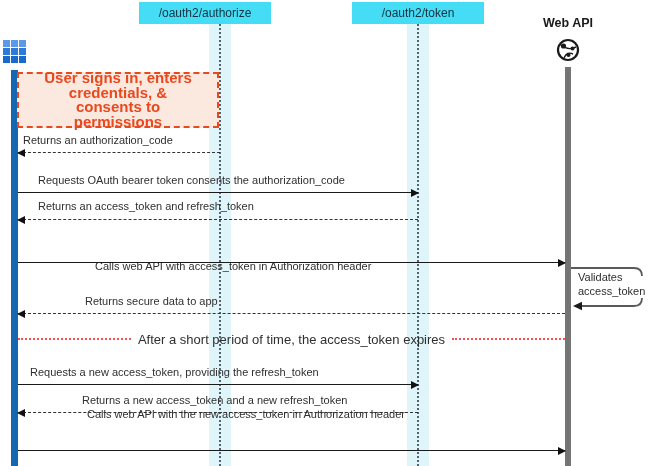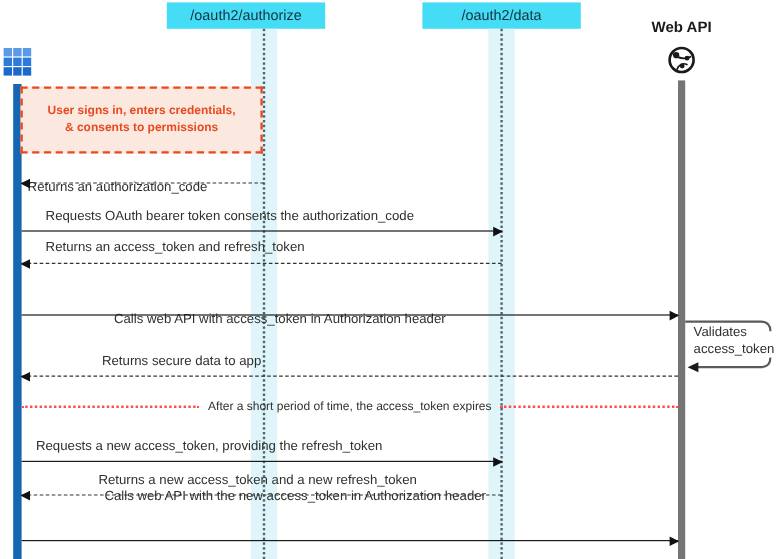--- a/index.html
+++ b/index.html
@@ -25,34 +25,34 @@
   .grid-icon span{display:block;}
   .grid-icon span:nth-child(-n+3){background:#5b9ae6;}
   .grid-icon span:nth-child(n+4):nth-child(-n+6){background:#2e7ad8;}
   .grid-icon span:nth-child(n+7){background:#1a6ace;}
   
   .note{
     width:202px;height:56px;box-sizing:border-box;
     background:#fbe9e0;border:2px dashed #e8491f;
     display:flex;align-items:center;justify-content:center;
   }
-  .note-text{width:160px;text-align:center;font-size:10px;font-weight:600;
+  .note-text{width:160px;text-align:center;font-size:15px;font-weight:600;
     line-height:14.5px;color:#e8491f;}
   
   .msg-label{font-size:11px;white-space:nowrap;color:#2f2f2f;}
   .line{height:0;}
   .line.solid{border-top:1px solid #1a1a1a;}
   .line.dashed{border-top:1px dashed #333;}
   .ah{position:absolute;width:0;height:0;top:-4px;}
   .ah.right{right:-1px;border-top:4px solid transparent;border-bottom:4px solid transparent;border-left:8px solid #111;}
   .ah.left{left:-1px;border-top:4px solid transparent;border-bottom:4px solid transparent;border-right:8px solid #111;}
   
   .separator{display:flex;align-items:center;width:547px;height:14px;gap:7px;}
   .sep-line{flex:1;border-top:2px dotted #ff4d4d;height:0;}
-  .sep-text{font-size:10px;color:#2f2f2f;white-space:nowrap;}
+  .sep-text{font-size:13px;color:#2f2f2f;white-space:nowrap;}
   
   .self-msg-text{font-size:11px;line-height:13.5px;color:#2f2f2f;width:80px;}
 </style>
 </head>
 <body>
 
 <div id="stage">
 
   <div class="abs grid-icon" style="left:3px;top:40px;">
     <span></span>
@@ -63,21 +63,21 @@
       <span></span>
     <span></span>
       <span></span>
       <span></span>
   </div>
 
   <div class="abs endpoint-box" style="left:139px;top:2px;">
     <span>/oauth2/authorize</span>
   </div>
   <div class="abs endpoint-box" style="left:352px;top:2px;">
-    <span>/oauth2/data</span>
+    <span>/oauth2/token</span>
   </div>
 
   <div class="abs actor-label" style="left:536px;top:15px;width:64px;text-align:center;">Web API</div>
   <svg class="abs" style="left:556px;top:38px;" width="24" height="24" viewBox="0 0 24 24">
     <circle cx="12" cy="12" r="10" fill="#fff" stroke="#1a1a1a" stroke-width="2.2"></circle>
     <path d="M5 7 Q12 13 20 9" fill="none" stroke="#1a1a1a" stroke-width="1.4"></path>
     <path d="M8 20 Q11 13 17 16" fill="none" stroke="#1a1a1a" stroke-width="1.4"></path>
     <circle cx="7.5" cy="8" r="2.6" fill="#1a1a1a"></circle>
     <circle cx="16.5" cy="10.5" r="2" fill="#1a1a1a"></circle>
     <circle cx="12.5" cy="17" r="2" fill="#1a1a1a"></circle>
@@ -87,21 +87,21 @@
   <div class="abs dotline" style="left:219px;top:24px;height:442px;"></div>
   <div class="abs band" style="left:407px;top:24px;height:442px;"></div>
   <div class="abs dotline" style="left:417px;top:24px;height:442px;"></div>
   <div class="abs api-bar" style="left:565px;top:67px;height:399px;"></div>
   <div class="abs spa-bar" style="left:11px;top:70px;height:396px;"></div>
 
   <div class="abs note" style="left:17px;top:72px;">
     <div class="note-text">User signs in, enters credentials, &amp; consents to permissions</div>
   </div>
 
-  <div class="abs msg-label" style="left:23px;top:150px;text-align:center;">Returns an authorization_code</div>
+  <div class="abs msg-label" style="left:23px;top:134px;text-align:center;">Returns an authorization_code</div>
   <div class="abs line dashed" style="left:18px;top:152px;width:202px;">
       <span class="ah left"></span>
     </div>
 
   <div class="abs msg-label" style="left:38px;top:174px;">Requests OAuth bearer token consents the authorization_code</div>
   <div class="abs line solid" style="left:18px;top:192px;width:400px;">
       <span class="ah right"></span>
     </div>
 
   <div class="abs msg-label" style="left:38px;top:200px;">Returns an access_token and refresh_token</div>

